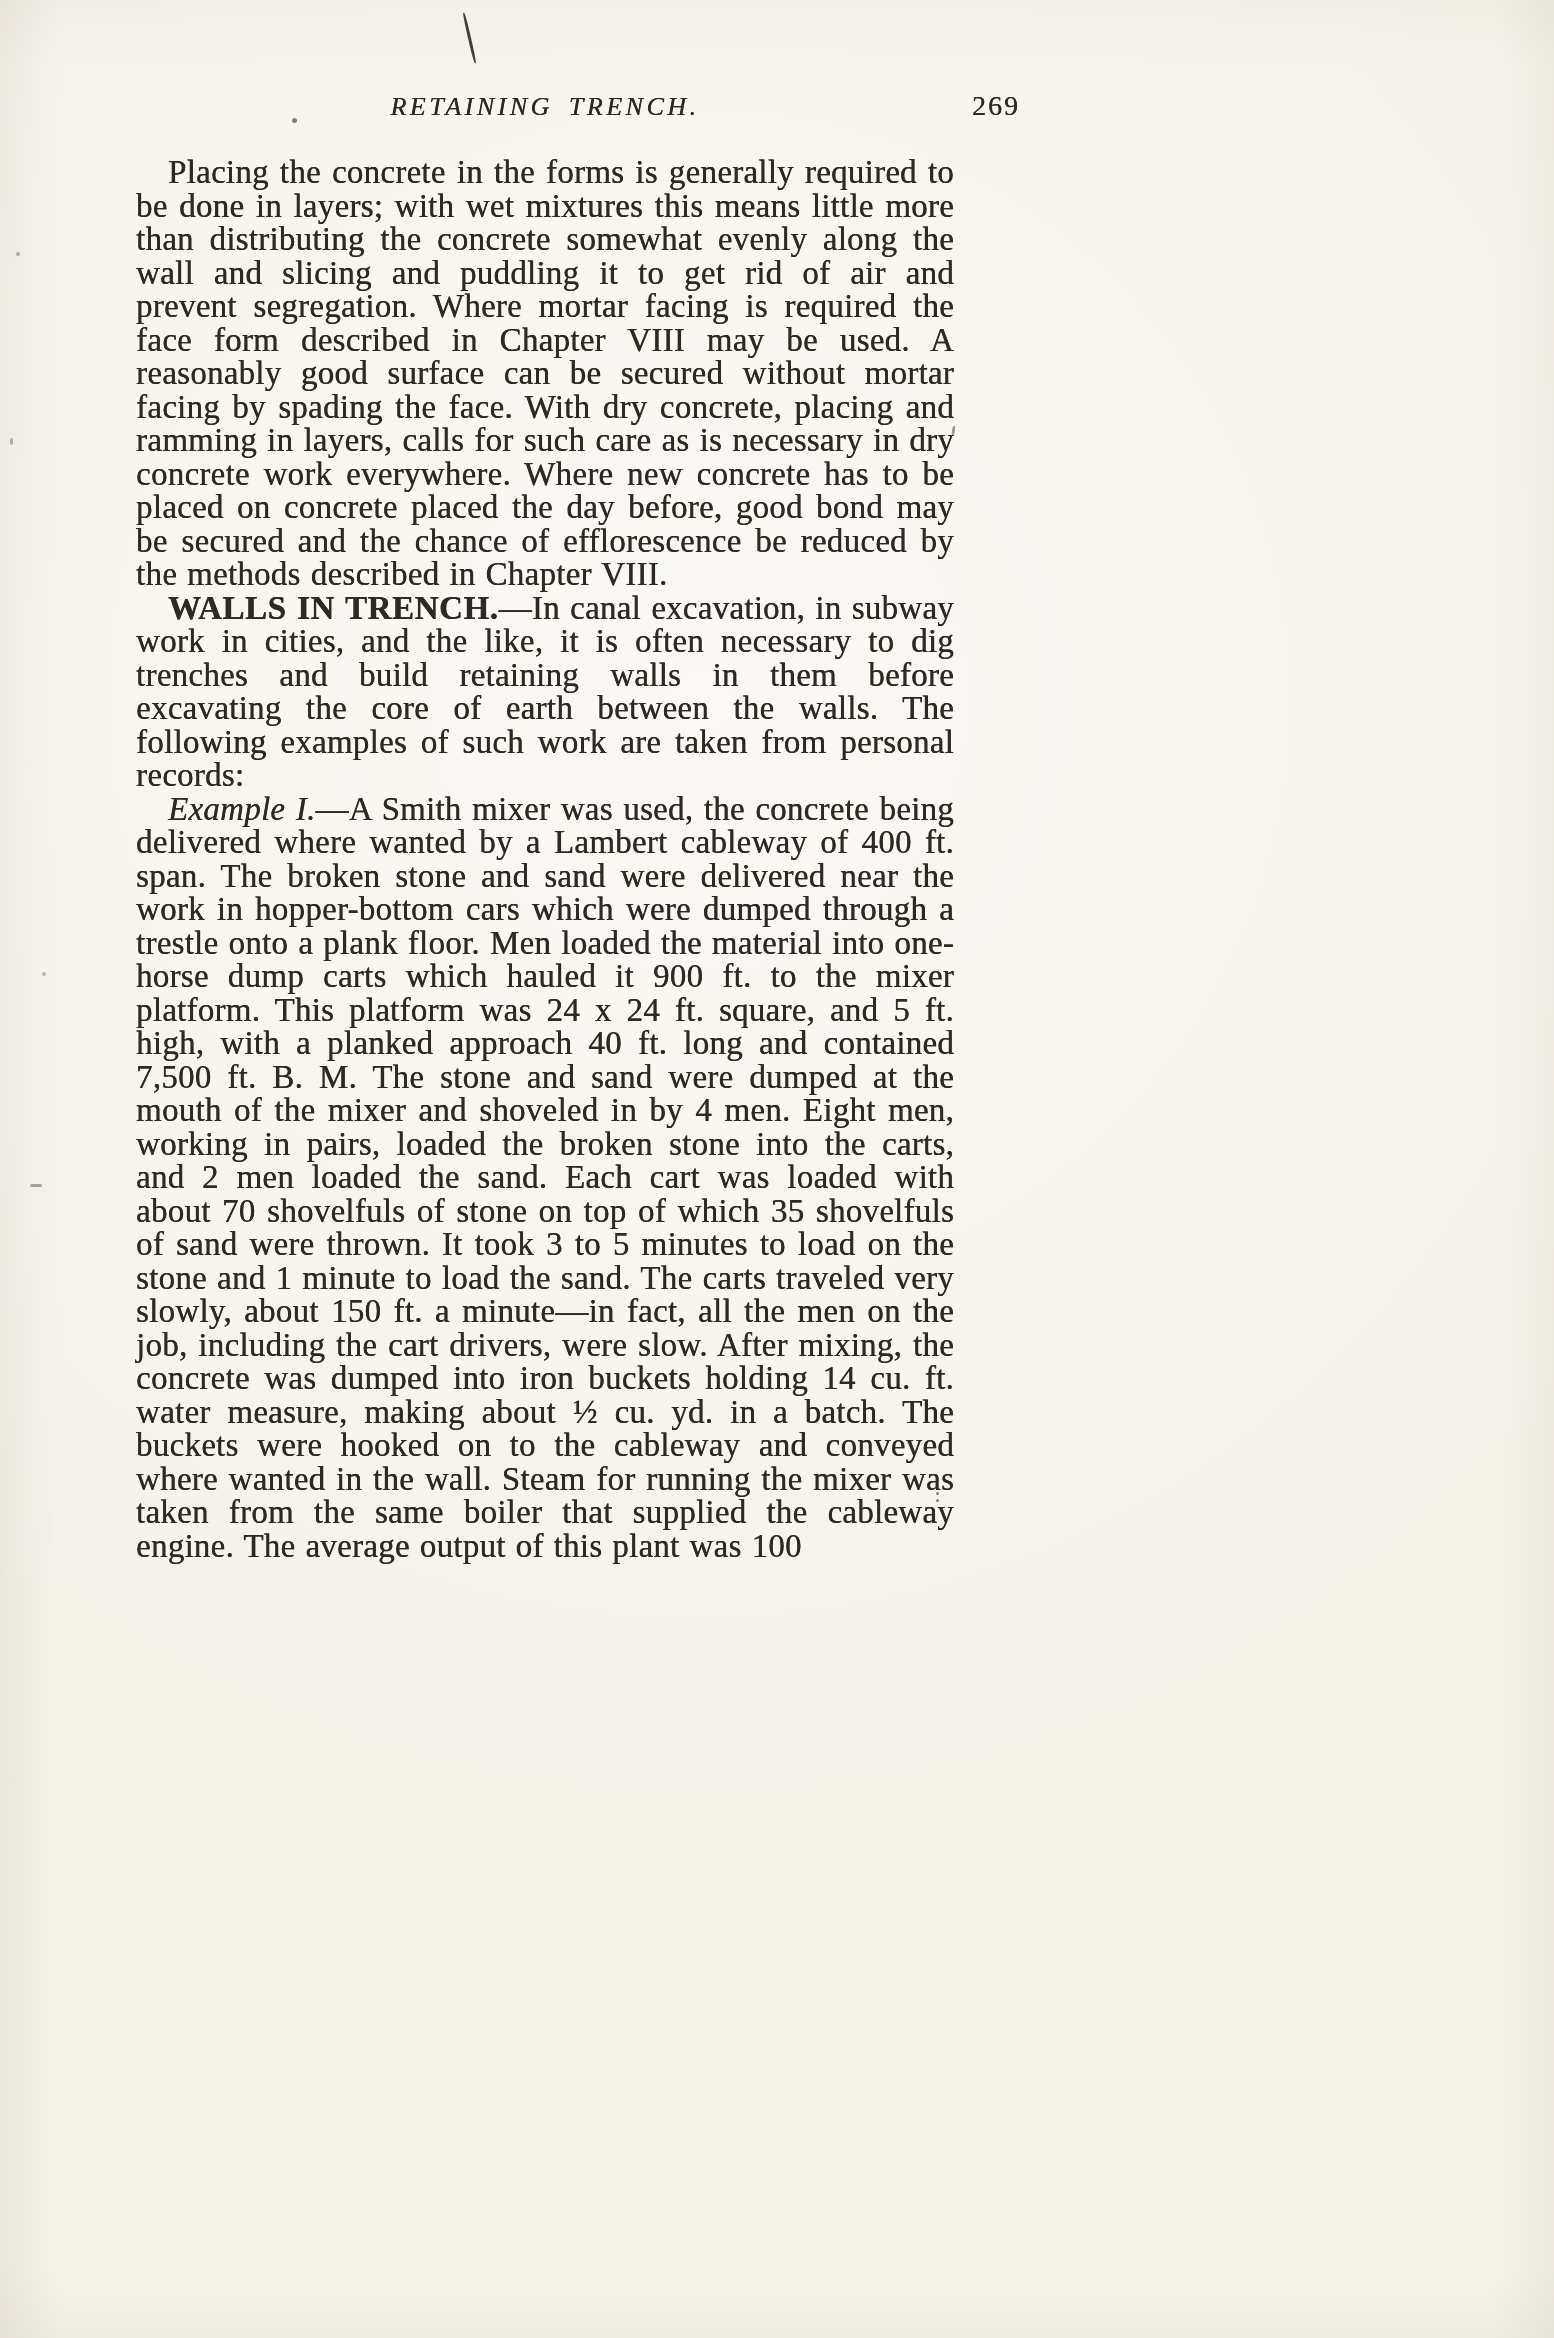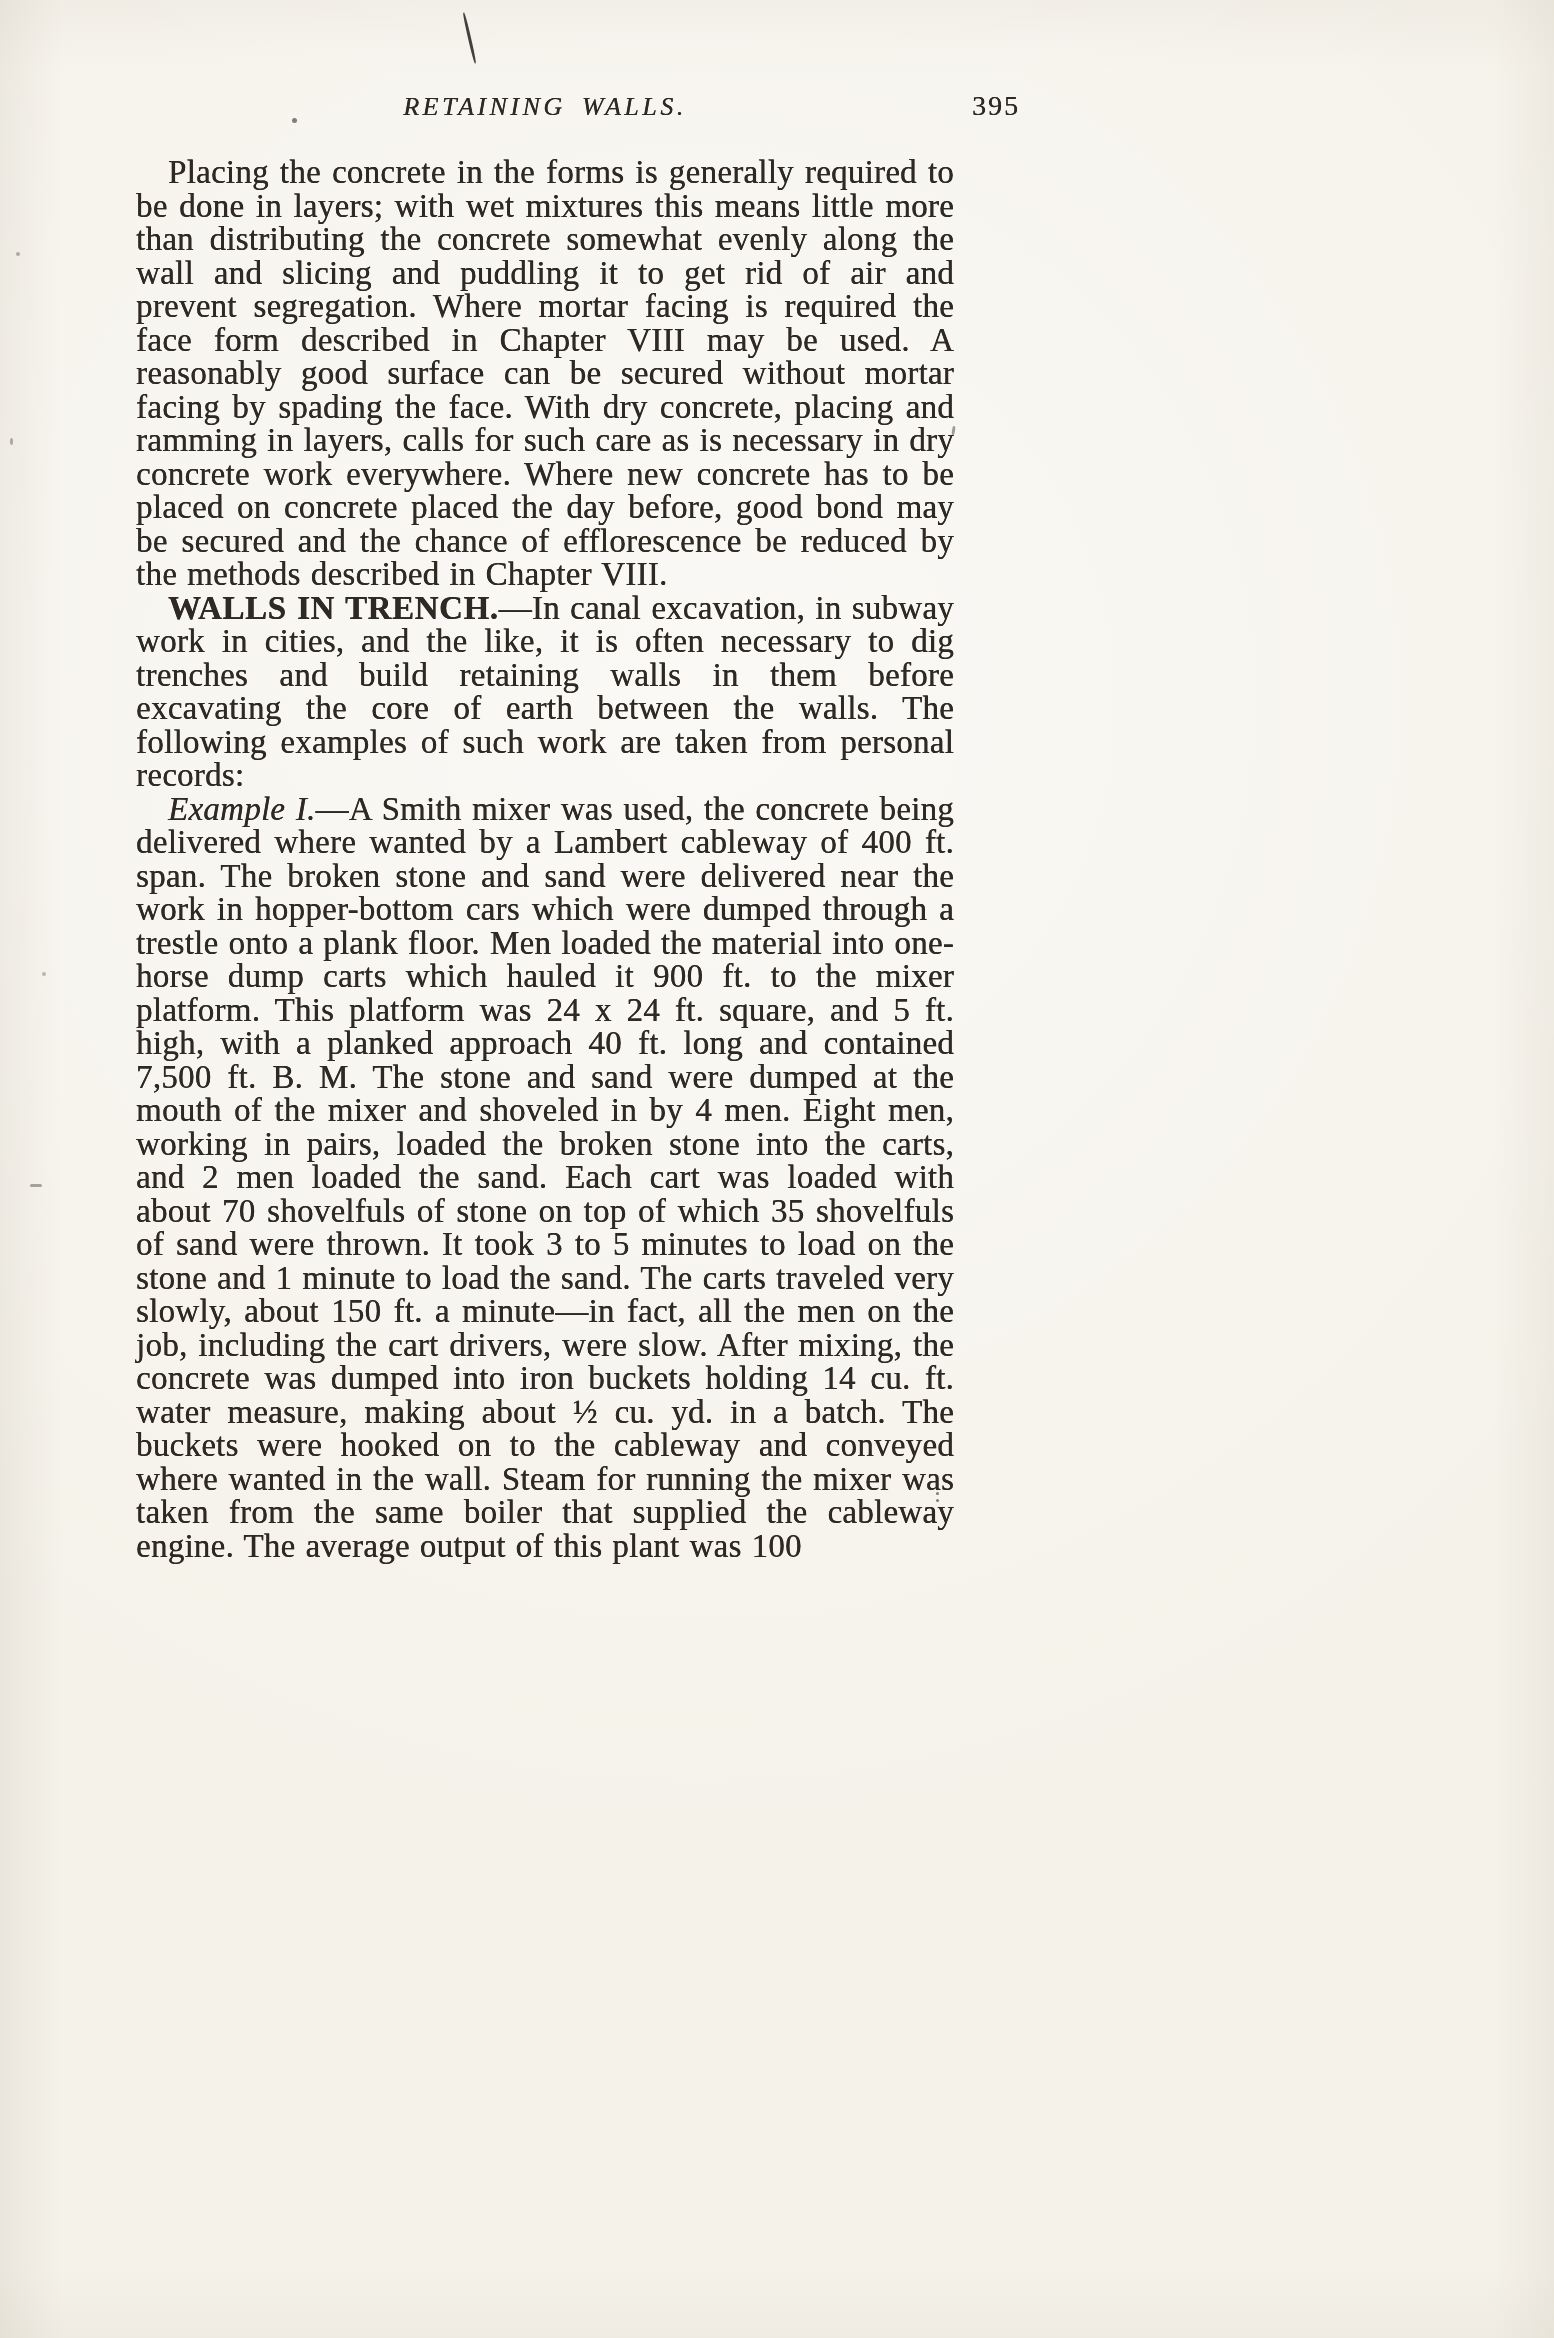--- a/index.html
+++ b/index.html
@@ -112,22 +112,22 @@
   <div class="artifact stray-slash"></div>
   <div class="artifact dot-before-title"></div>
   <div class="artifact speck-1"></div>
   <div class="artifact speck-2"></div>
   <div class="artifact speck-3"></div>
   <div class="artifact speck-4"></div>
   <div class="artifact speck-5"></div>
   <div class="artifact bottom-mark"></div>
 
   <header class="page-header">
-    <span class="running-title">RETAINING WALLS.</span>
-    <span class="page-number">395</span>
+    <span class="running-title">RETAINING TRENCH.</span>
+    <span class="page-number">269</span>
   </header>
 
   <main class="text-block">
 
     <p class="para"><span>Placing the concrete in the forms is generally required to be done in layers; with wet mixtures this means little more than distributing the concrete somewhat evenly along the wall and slicing and puddling it to get rid of air and prevent segregation. Where mortar facing is required the face form described in Chapter VIII may be used. A reasonably good surface can be secured without mortar facing by spading the face. With dry concrete, placing and ramming in layers, calls for such care as is necessary in dry concrete work everywhere. Where new concrete has to be placed on concrete placed the day before, good bond may be secured and the chance of efflorescence be reduced by the methods described in Chapter VIII.</span></p>
 
     <p class="para"><span class="bold-head">WALLS IN TRENCH.</span><span>—In canal excavation, in subway work in cities, and the like, it is often necessary to dig trenches and build retaining walls in them before excavating the core of earth between the walls. The following examples of such work are taken from personal records:</span></p>
 
     <p class="para"><span class="example-lead">Example I.</span><span>—A Smith mixer was used, the concrete being delivered where wanted by a Lambert cableway of 400 ft. span. The broken stone and sand were delivered near the work in hopper-bottom cars which were dumped through a trestle onto a plank floor. Men loaded the material into one-horse dump carts which hauled it 900 ft. to the mixer platform. This platform was 24 x 24 ft. square, and 5 ft. high, with a planked approach 40 ft. long and contained 7,500 ft. B. M. The stone and sand were dumped at the mouth of the mixer and shoveled in by 4 men. Eight men, working in pairs, loaded the broken stone into the carts, and 2 men loaded the sand. Each cart was loaded with about 70 shovelfuls of stone on top of which 35 shovelfuls of sand were thrown. It took 3 to 5 minutes to load on the stone and 1 minute to load the sand. The carts traveled very slowly, about 150 ft. a minute—in fact, all the men on the job, including the cart drivers, were slow. After mixing, the concrete was dumped into iron buckets holding 14 cu. ft. water measure, making about ½ cu. yd. in a batch. The buckets were hooked on to the cableway and conveyed where wanted in the wall. Steam for running the mixer was taken from the same boiler that supplied the cableway engine. The average output of this plant was 100</span></p>
 

